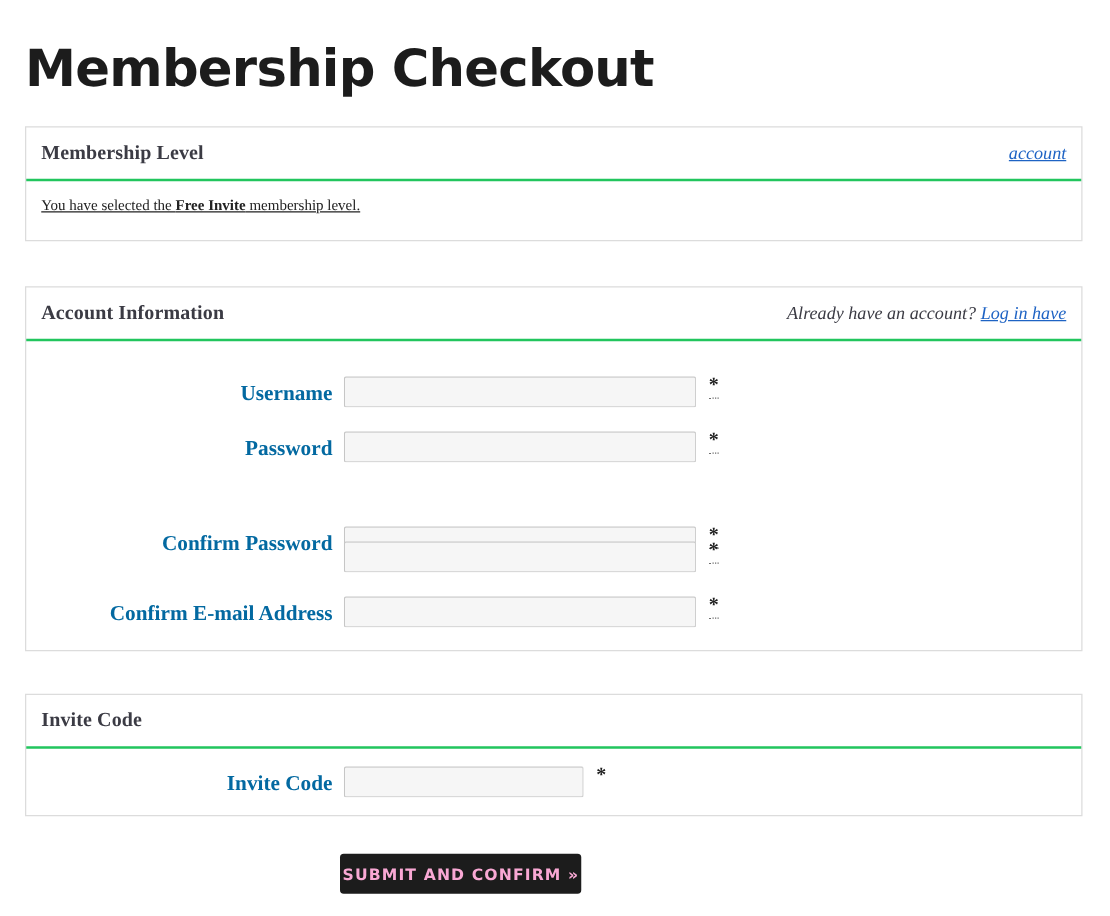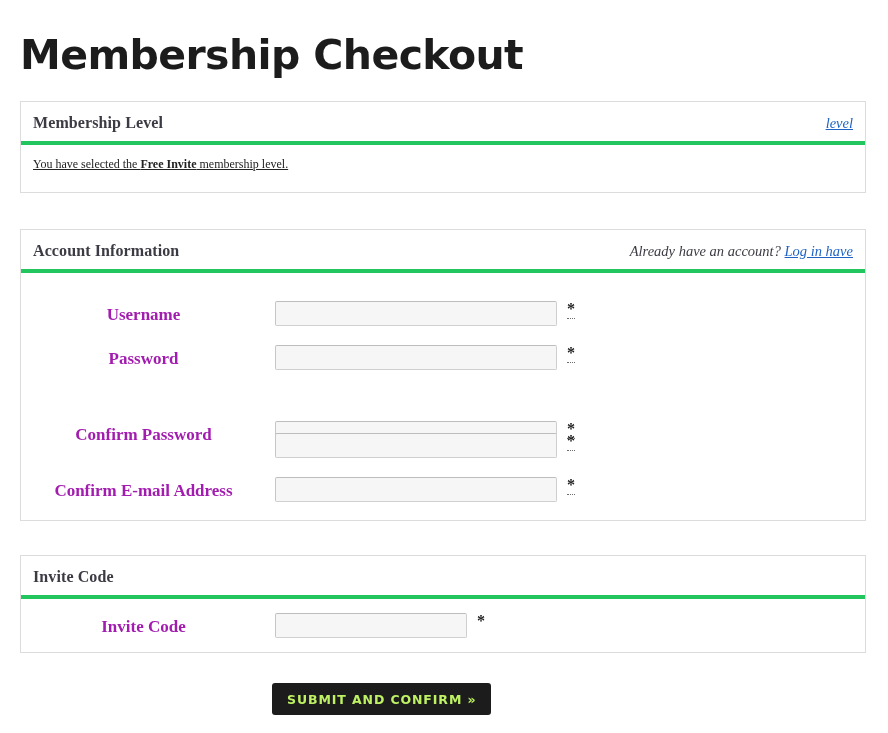--- a/index.html
+++ b/index.html
@@ -41,21 +41,21 @@
     position: absolute;
     left: 20px;
     width: 846px;
     border: 1px solid #dcdcdc;
     background: #ffffff;
     box-sizing: border-box;
   }
   .panel-head {
     position: relative;
     height: 43px;
-    border-bottom: 4px solid #22c55e;
+    border-bottom: 2px solid #22c55e;
     box-sizing: border-box;
   }
   .panel-title {
     position: absolute;
     left: 12px;
     top: 12px;
     font-family: "Liberation Serif", "DejaVu Serif", serif;
     font-size: 16px;
     font-weight: 700;
     color: #3b3b44;
@@ -105,25 +105,25 @@
   .form-row {
     position: absolute;
     left: 0;
     width: 100%;
     height: 34px;
   }
   .form-label {
     position: absolute;
     left: 0;
     width: 245px;
-    text-align: center;
+    text-align: right;
     top: 4px;
     font-size: 17px;
     font-weight: 700;
-    color: #a21caf;
+    color: #0369a1;
     white-space: nowrap;
   }
   .form-input {
     position: absolute;
     left: 254px;
     top: 0;
     width: 282px;
     height: 25px;
     box-sizing: border-box;
     background: #f6f6f6;
@@ -168,23 +168,23 @@
     left: 0;
     top: 683px;
     width: 888px;
     height: 34px;
   }
   .submit-button {
     position: absolute;
     left: 272px;
     top: 0;
     height: 32px;
-    padding: 0 15px;
+    padding: 0 2px;
     background: #1c1c1c;
-    color: #bef264;
+    color: #f9a8d4;
     border: none;
     border-radius: 3px;
     font-family: "DejaVu Sans", "Liberation Sans", sans-serif;
     font-size: 12.5px;
     font-weight: 700;
     letter-spacing: 0.9px;
     text-transform: uppercase;
     cursor: pointer;
     white-space: nowrap;
   }
@@ -193,21 +193,21 @@
 <body>
 
 <div class="page">
 
   <h1 class="page-title">Membership Checkout</h1>
 
   <section class="panel" id="membership-level-panel">
     <div class="panel-head">
       <div class="panel-title">Membership Level</div>
       <div class="panel-head-right">
-        <a href="#" class="link">level</a>
+        <a href="#" class="link">account</a>
       </div>
     </div>
     <div class="panel-body">
       <div class="level-sentence">
         <span>You have selected the </span><b>Free Invite</b><span> membership level.</span>
       </div>
     </div>
   </section>
 
   <section class="panel" id="account-info-panel">

